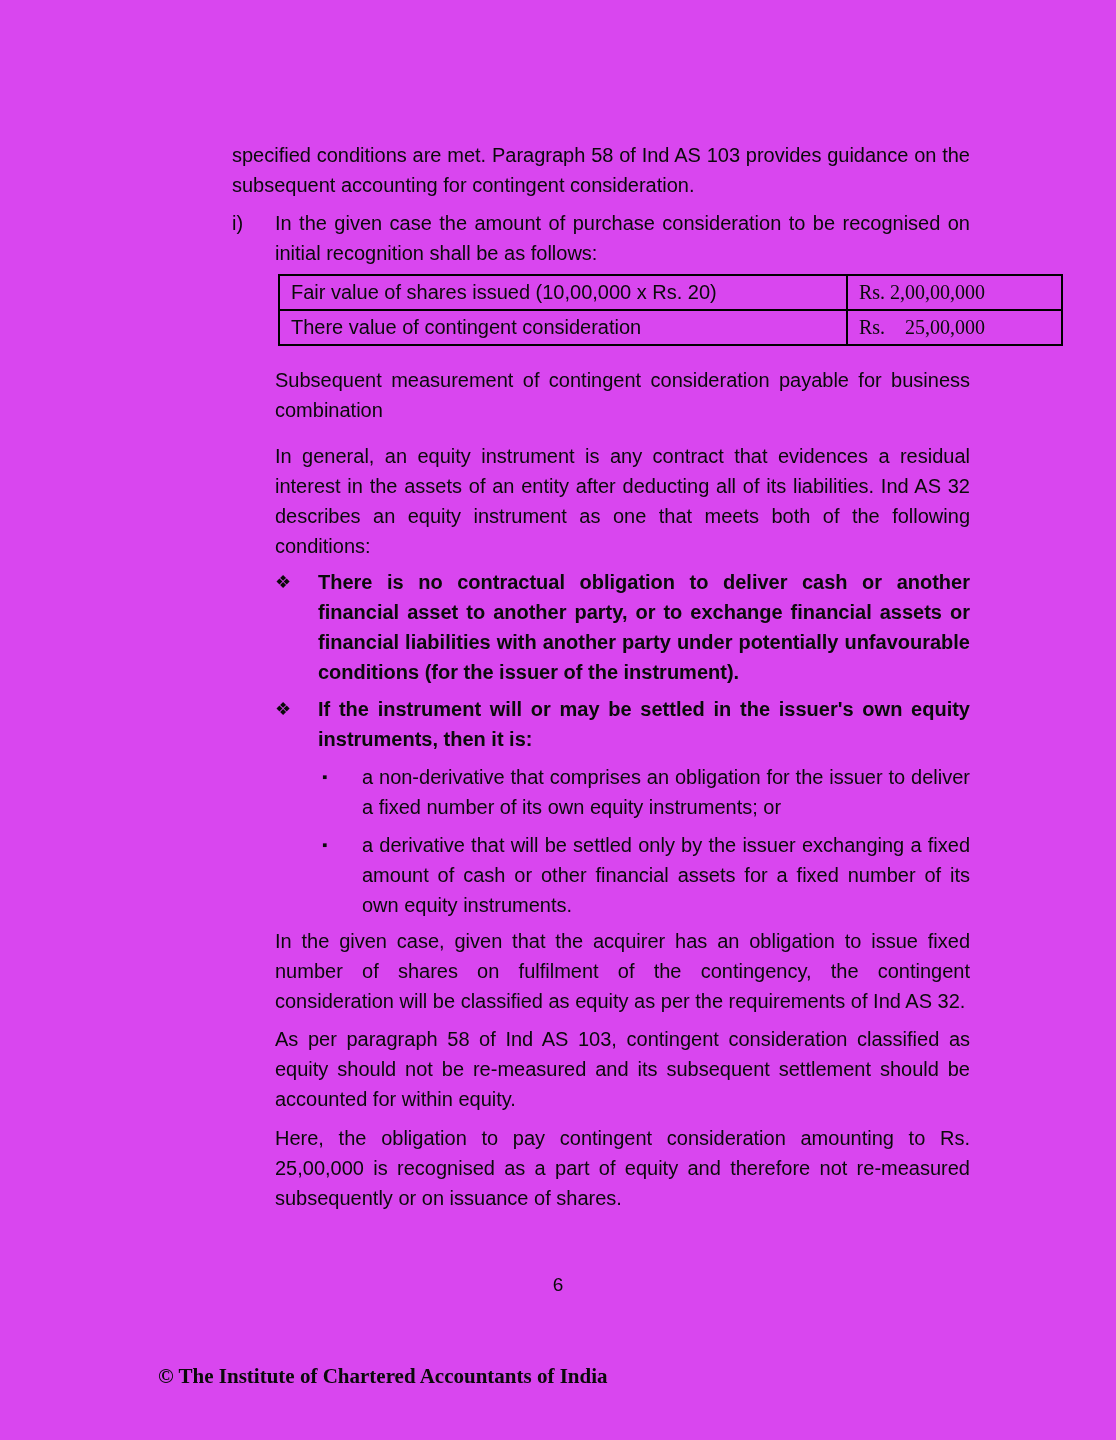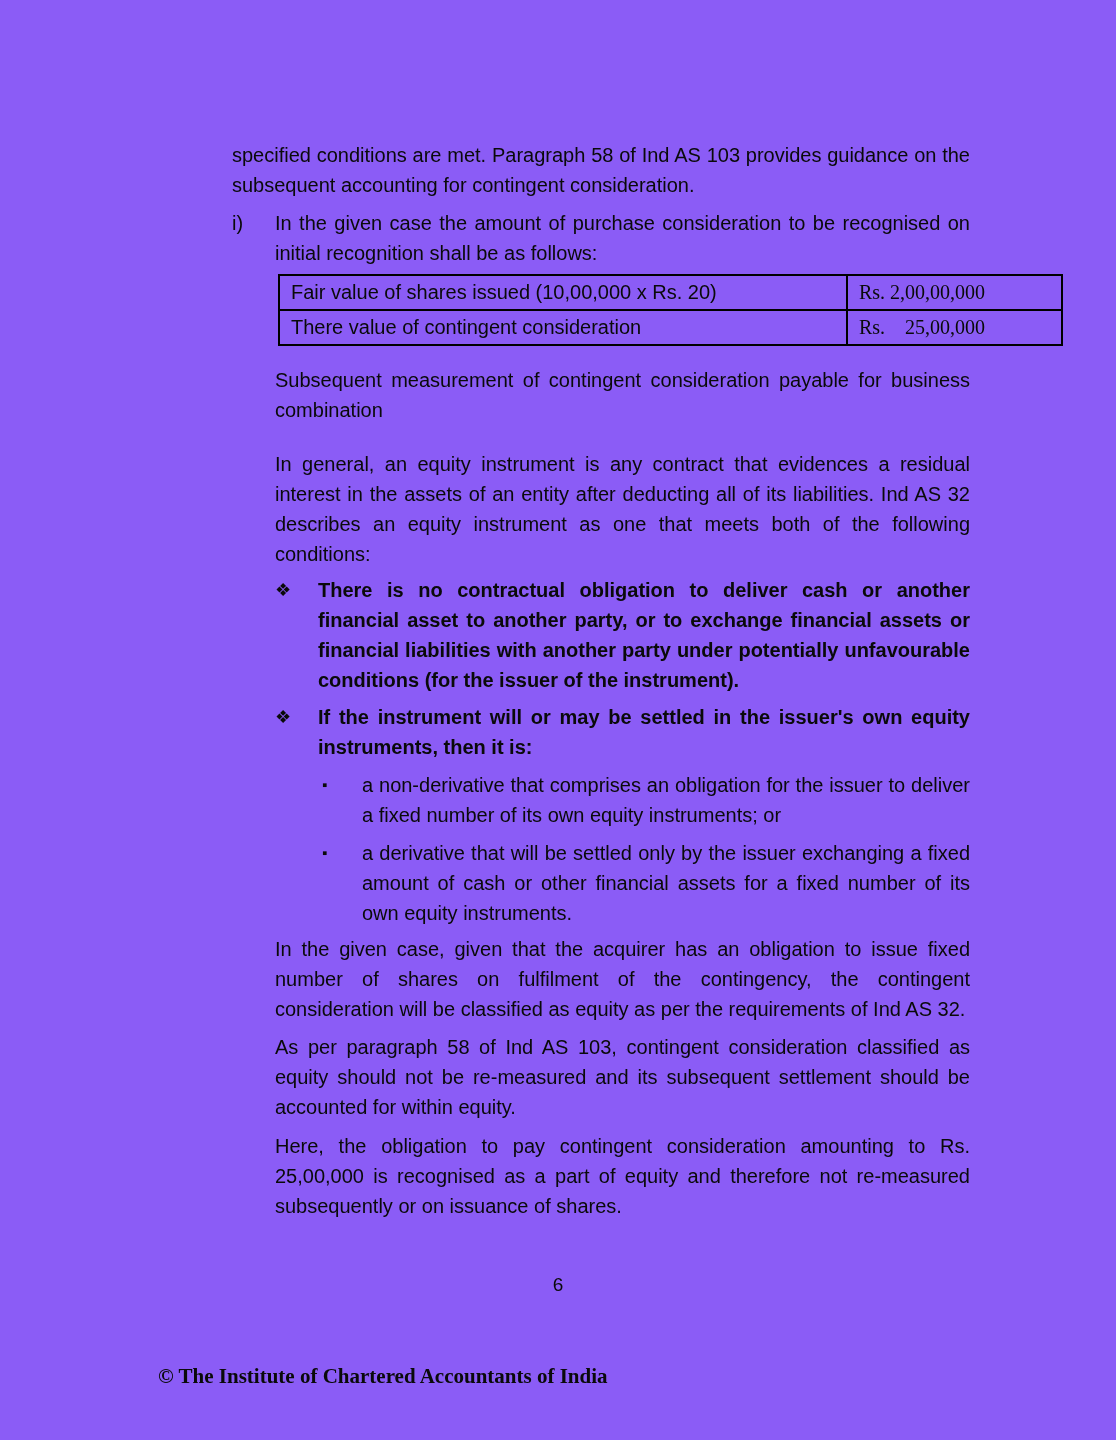--- a/index.html
+++ b/index.html
@@ -9,21 +9,21 @@
     height: 1440px;
     position: relative;
     font-family: "Liberation Sans", "DejaVu Sans", sans-serif;
     color: #0a0a0a;
   }
   .page {
     position: absolute;
     left: 0; top: 0;
     width: 1116px;
     height: 1440px;
-    background: #8b5cf6;
+    background: #d946ef;
     overflow: hidden;
   }
   .content {
     position: absolute;
     left: 232px;
     top: 140px;
     width: 738px;
     font-size: 20px;
     line-height: 30px;
     text-align: justify;
@@ -51,21 +51,21 @@
     font-size: 20px;
     line-height: 31px;
     text-align: left;
     vertical-align: middle;
     white-space: pre;
     overflow: hidden;
   }
   .consideration-table td.c1 { width: 568px; }
   .consideration-table td.c2 { width: 215px; font-family: Liberation Serif, serif; }
   .indented { margin-left: 43px; width: 695px; }
-  .subheading { margin-bottom: 24px; }
+  .subheading { margin-bottom: 16px; }
   .para-general { margin-bottom: 6px; }
   .bullet {
     display: flex;
     margin-left: 43px;
     width: 695px;
   }
   .bullet .marker {
     flex: 0 0 43px;
     font-size: 18px;
     line-height: 30px;

